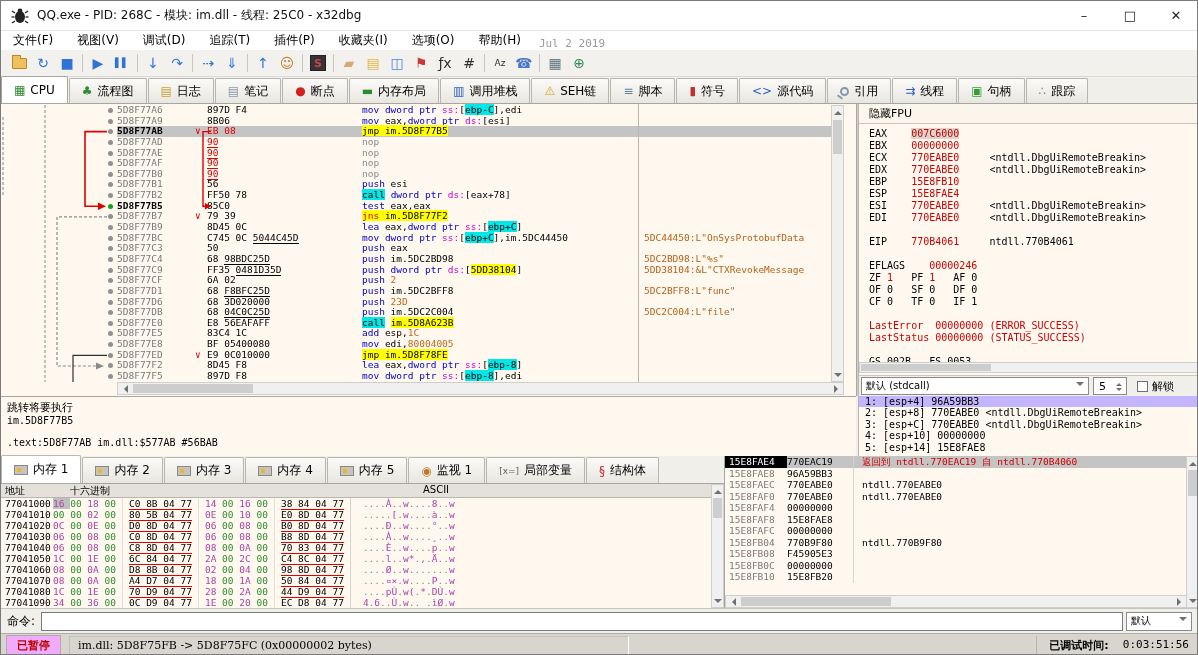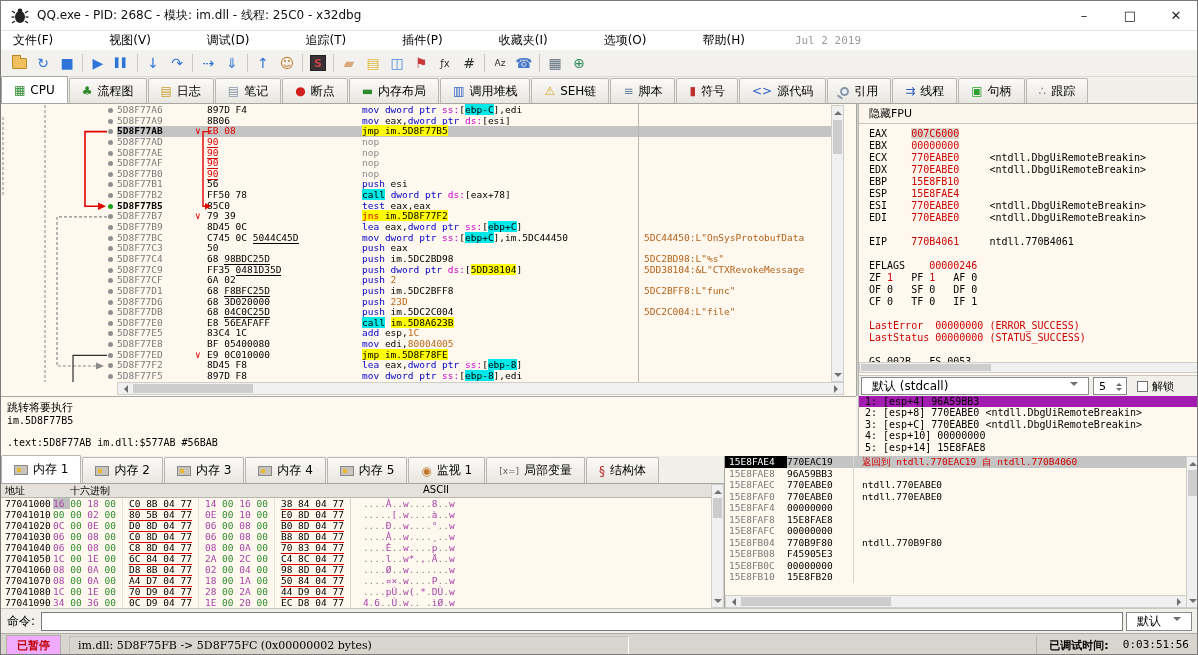--- a/index.html
+++ b/index.html
@@ -10,21 +10,21 @@
     font-family:"DejaVu Sans", sans-serif; font-size:12px; color:#000;
   }
   .abs { position:absolute; }
   
   .titlebar { left:0; top:0; width:1198px; height:30px; background:#fff; display:flex; align-items:center; border-bottom:1px solid #e4e4e4;}
   .titlebar .appicon { width:18px; height:16px; margin:0 8px 0 10px; }
   .title-text { font-size:12px; color:#111; }
   .win-controls { margin-left:auto; display:flex; height:30px; }
   .win-btn { width:46px; height:30px; display:flex; align-items:center; justify-content:center; font-size:13px; color:#222; }
   
-  .menubar { left:0; top:30px; width:1198px; height:19px; background:#fff; display:flex; align-items:center;gap:32px; }
+  .menubar { left:0; top:30px; width:1198px; height:19px; background:#fff; display:flex; align-items:flex-end; }
   .menu-item { padding:0 12px; height:19px; display:flex; align-items:center; }
   .build-date { color:#9a9a9a; font-family:"DejaVu Sans Mono", monospace; font-size:11px; margin-left:6px;}
   
   .toolbar { left:0; top:49px; width:1198px; height:27px; background:#F2F1EE; border-bottom:1px solid #DDDBD6; display:flex; align-items:center; padding-left:6px;}
   .tool-btn { width:24px; height:22px; display:flex; align-items:center; justify-content:center; font-size:14px; }
   .tool-sep { width:1px; height:18px; background:#C8C6C0; margin:0 3px; }
   .i-folder { width:15px; height:11px; background:#F0C060; border:1px solid #B88A20; border-radius:1px; position:relative;}
   .i-folder:before { content:""; position:absolute; left:-1px; top:-4px; width:7px; height:3px; background:#F0C060; border:1px solid #B88A20; border-bottom:none; border-radius:1px 1px 0 0;}
   .i-scylla { width:16px; height:16px; background:#3a3136; color:#C04848; font-weight:bold; font-size:11px; display:flex; align-items:center; justify-content:center; border:1px solid #222; }
   
@@ -66,27 +66,27 @@
   .arr.u { border-bottom-color:#707070; margin-bottom:3px;} .arr.d { border-top-color:#707070; margin-top:3px;}
   
   .vsep { left:855px; top:0; width:2px; height:292px; background:#D0CECA; border-left:1px solid #A8A6A0;}
   .registers { left:857px; top:0; width:341px; height:292px; background:#FFF8EF; border-left:1px solid #B8B6B0; }
   .fpu-btn { position:absolute; left:0px; top:0px; width:341px; height:20px; border-bottom:1px solid #C8C6C0; display:flex; align-items:center; padding-left:10px; font-size:11px; background:#FBF5EC;}
   .reg-lines { position:absolute; left:10px; top:24px; width:325px; font-family:"DejaVu Sans Mono", monospace; font-size:10px; }
   .reg-line { height:12px; line-height:12px; white-space:pre; }
   .rv { color:#CE0000; } .hlv { background:#DAD6CE; }
   .reg-hscroll { left:0; top:258px; width:341px; height:11px; }
   .conv-row { position:absolute; left:0; top:271px; width:341px; height:21px; background:#F0EFEA; display:flex; align-items:center; border-top:1px solid #C8C6C0;}
-  .combo { height:18px; background:#fff; border:1px solid #8a8a8a; display:flex; align-items:center; padding:0 10px; position:relative; font-size:12px;text-align:center;}
+  .combo { height:18px; background:#fff; border:1px solid #8a8a8a; display:flex; align-items:center; padding:0 4px; position:relative; font-size:10px;text-align:center;}
   .combo .carr { margin-left:auto; }
   .spin { width:34px; height:18px; background:#fff; border:1px solid #8a8a8a; display:flex; align-items:center; padding-left:5px; position:relative; font-size:11px; margin-left:4px;}
   .spin .btns { position:absolute; right:1px; top:1px; width:11px; height:14px; display:flex; flex-direction:column; }
   .chk { width:11px; height:11px; background:#fff; border:1px solid #707070; margin:0 4px 0 10px; }
   .arg-row { height:11.4px; line-height:11.4px; white-space:pre; padding-left:6px; }
-  .arg-row.sel { background:#a21caf; }
+  .arg-row.sel { background:#c4b5fd; }
   
   .argbox { left:857px; top:395px; width:341px; height:60px; background:#FFF8EF; border-left:1px solid #B8B6B0; overflow:hidden;}
   .argbox .arg-row { font-family:"DejaVu Sans Mono", monospace; font-size:10px; }
   
   .infobox { left:0; top:395px; width:855px; height:60px; background:#FFF8EF; border-top:1px solid #A8A6A0; padding:3px 0 0 6px; }
   .info-l1 { font-size:11px; }
   .info-l2 { font-family:"DejaVu Sans Mono", monospace; font-size:10px; }
   .info-l3 { font-family:"DejaVu Sans Mono", monospace; font-size:10px; margin-top:11px; }
   
   .btabs { left:0; top:455px; width:723px; height:28px; background:#F0EFEA; display:flex; align-items:flex-end; border-bottom:1px solid #A8A6A0;}
@@ -190,21 +190,21 @@
       <span class="tool-btn" style="color: rgb(192, 120, 40);">☺</span>
       <span class="tool-sep"></span>
       <span class="tool-btn">
         <span class="i-scylla">S</span>
       </span>
       <span class="tool-sep"></span>
       <span class="tool-btn" style="color: rgb(216, 168, 120);">▰</span>
       <span class="tool-btn" style="color: rgb(224, 184, 64);">▤</span>
       <span class="tool-btn" style="color: rgb(72, 136, 216);">◫</span>
       <span class="tool-btn" style="color: rgb(200, 56, 56);">⚑</span>
-      <span class="tool-btn" style="color: rgb(48, 48, 48); font-size: 10px;">ƒx</span>
+      <span class="tool-btn" style="color: rgb(48, 48, 48); font-size: 14px;">ƒx</span>
       <span class="tool-btn" style="color: rgb(48, 48, 48);">#</span>
       <span class="tool-sep"></span>
       <span class="tool-btn" style="color: rgb(48, 48, 48); font-size: 9px;">Aᴢ</span>
       <span class="tool-btn" style="color: rgb(72, 120, 200);">☎</span>
       <span class="tool-sep"></span>
       <span class="tool-btn" style="color: rgb(96, 112, 128);">▦</span>
       <span class="tool-btn" style="color: rgb(46, 139, 87);">⊕</span>
     </div>
 
   <div class="abs tabbar" id="tabbar">

